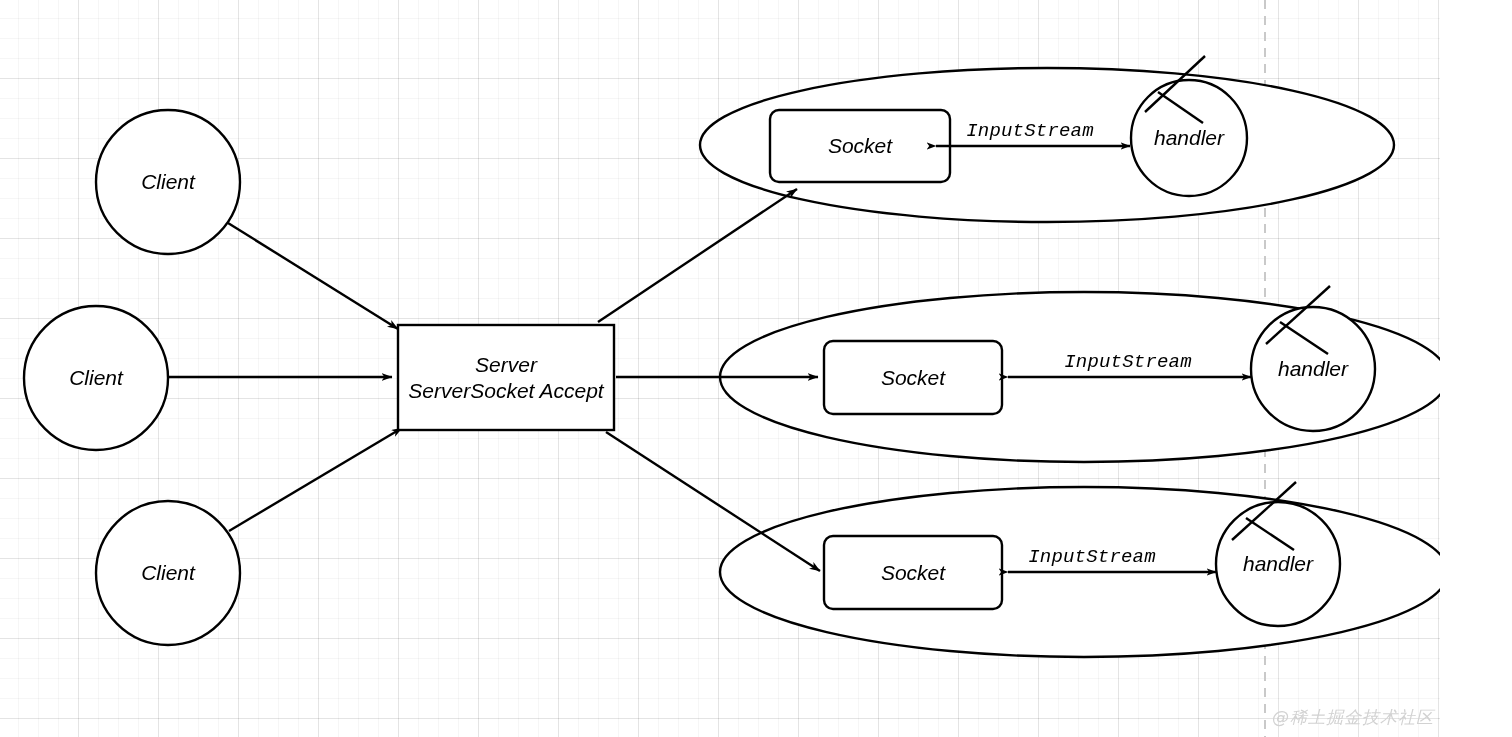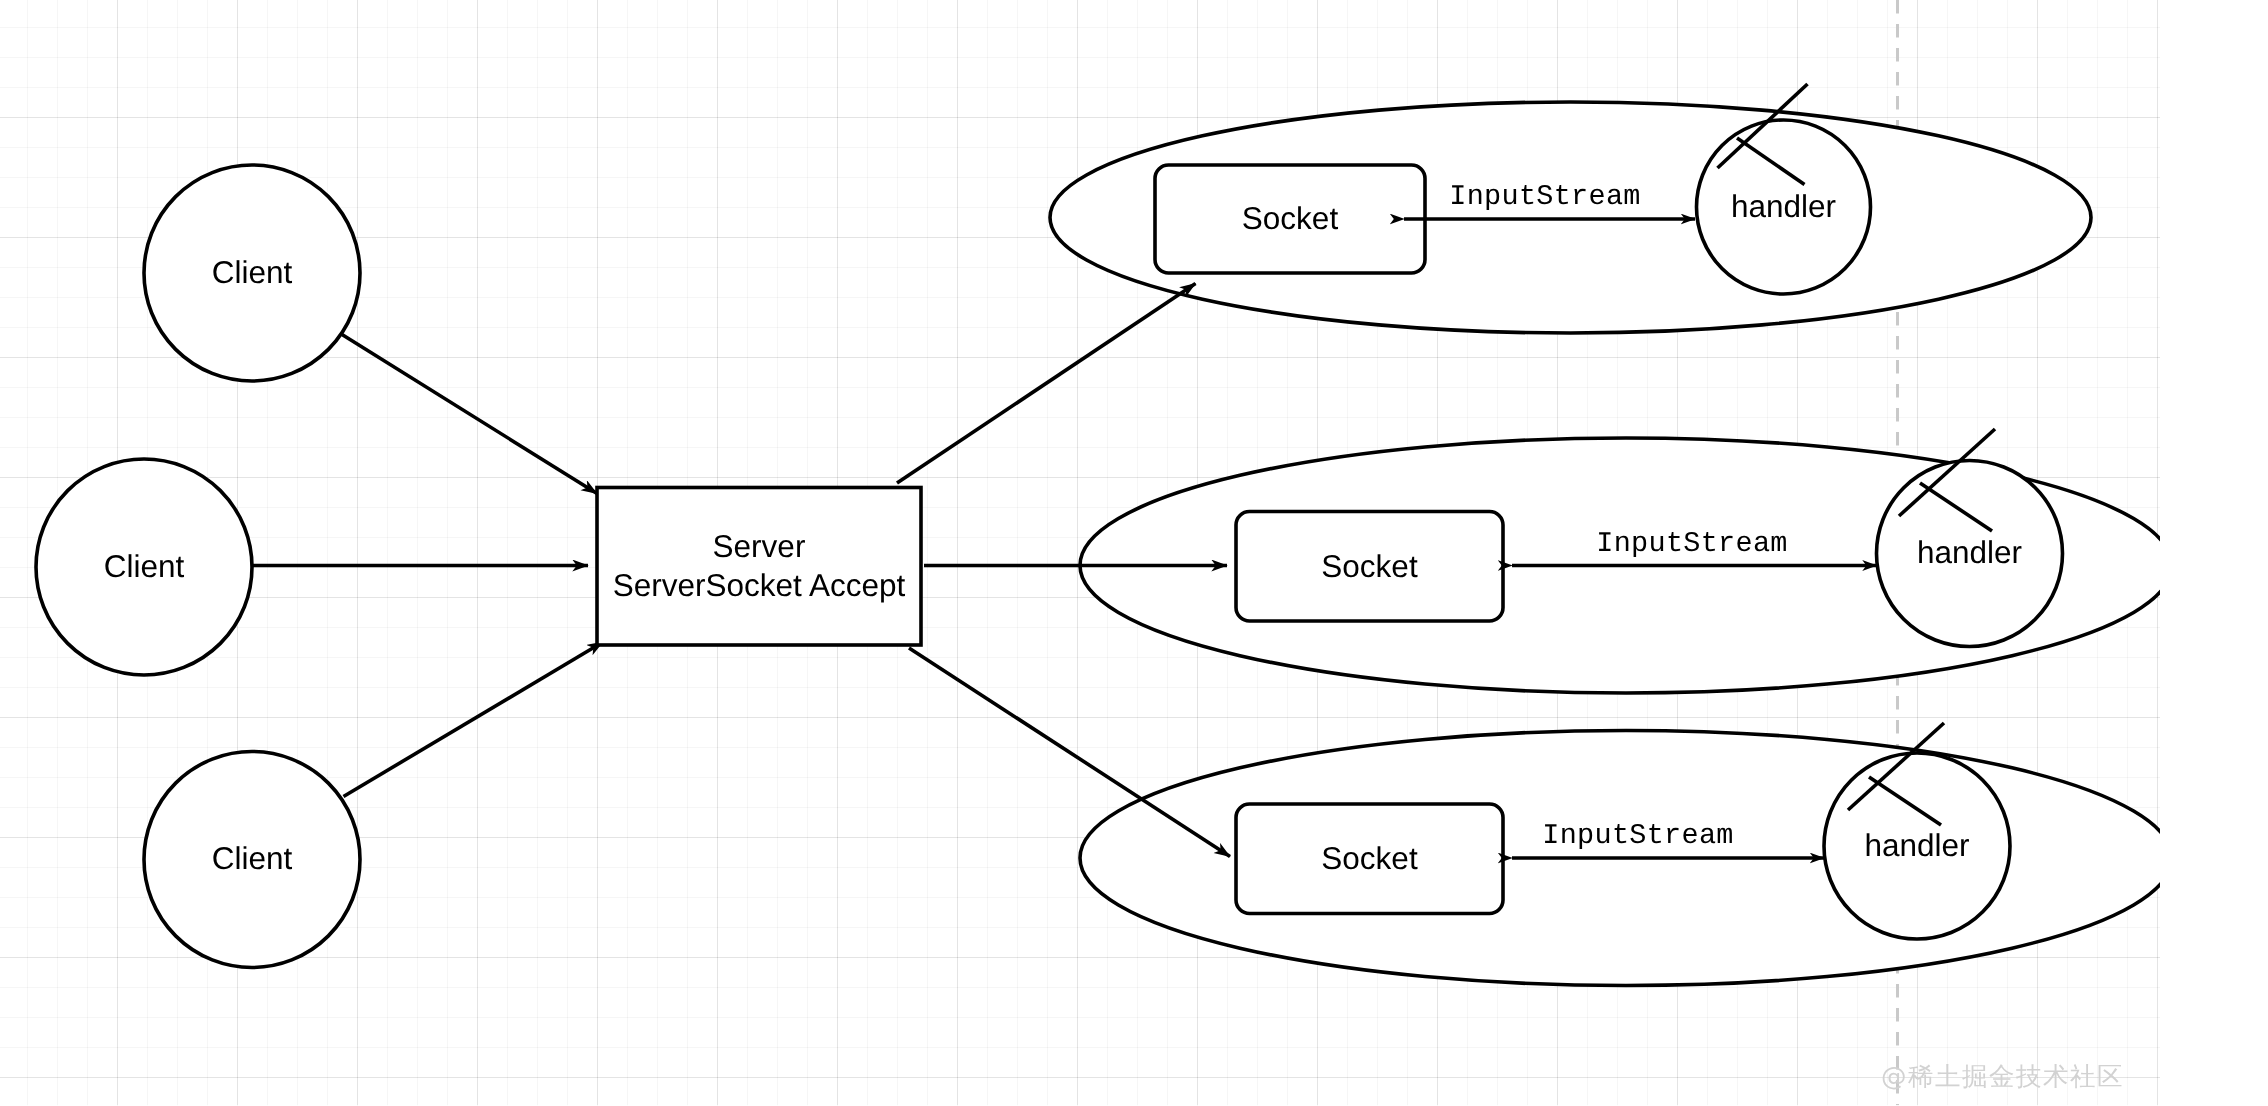--- a/index.html
+++ b/index.html
@@ -14,20 +14,21 @@
     overflow: hidden;
     background-color: #ffffff;
     background-image:
       linear-gradient(to right, rgba(0,0,0,0.075) 1px, transparent 1px),
       linear-gradient(to bottom, rgba(0,0,0,0.075) 1px, transparent 1px),
       linear-gradient(to right, rgba(0,0,0,0.035) 1px, transparent 1px),
       linear-gradient(to bottom, rgba(0,0,0,0.035) 1px, transparent 1px);
     background-size: 80px 80px, 80px 80px, 20px 20px, 20px 20px;
     background-position: -2px -2px, -2px -2px, -2px -2px, -2px -2px;
     font-family: "Liberation Sans", sans-serif;
+    font-style: italic;
   }
   #diagram {
     position: absolute;
     inset: 0;
     width: 1512px;
     height: 737px;
   }
   .shape {
     fill: #ffffff;
     stroke: #000000;
@@ -60,21 +61,21 @@
   text.mono {
     font-family: "Liberation Mono", "DejaVu Sans Mono", monospace;
     font-size: 19px;
     fill: #000000;
     text-anchor: middle;
     dominant-baseline: middle;
     letter-spacing: 0.2px;
   }
   .watermark {
     position: absolute;
-    right: 24px;
+    right: 6px;
     bottom: 8px;
     font-family: "DejaVu Sans", "Liberation Sans", sans-serif;
     font-size: 17px;
     color: #d2d2d2;
     letter-spacing: 1px;
     user-select: none;
   }
 </style>
 </head>
 <body>

